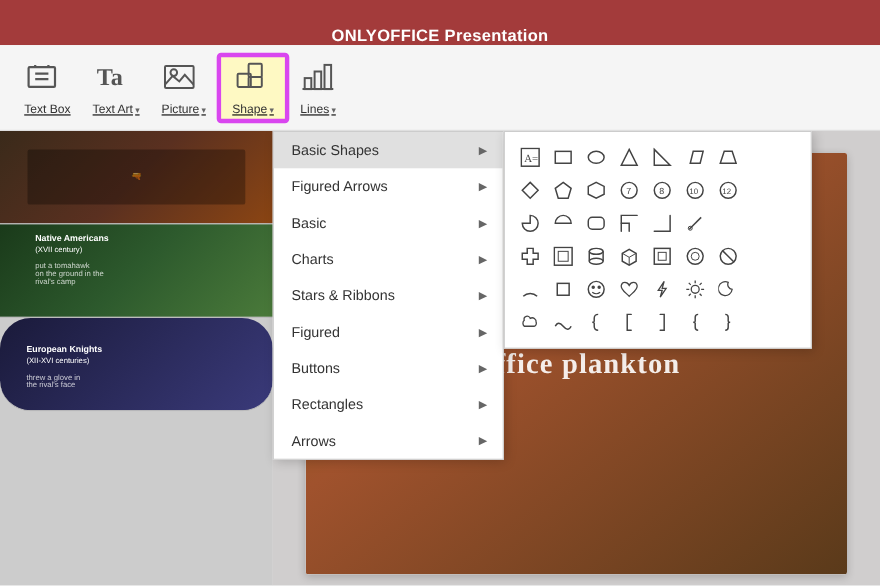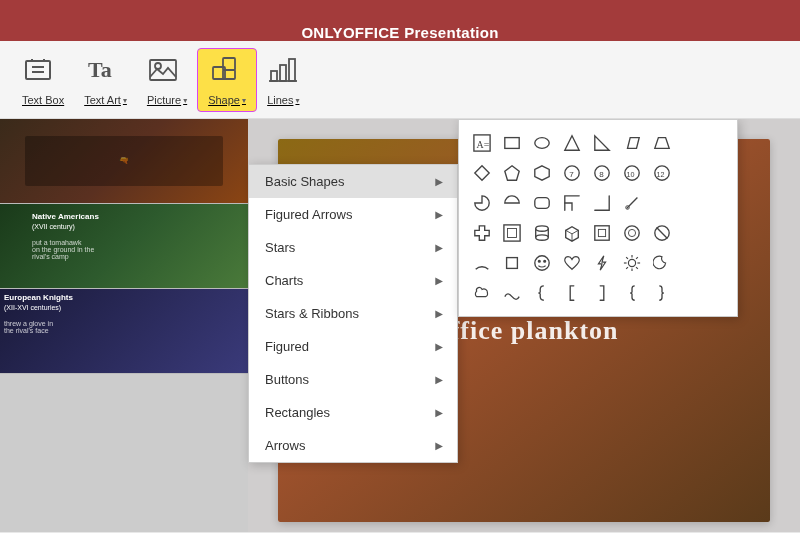--- a/index.html
+++ b/index.html
@@ -46,22 +46,22 @@
       justify-content: center;
       padding: 6px 10px;
       cursor: pointer;
       border-radius: 4px;
       min-width: 60px;
       height: 64px;
       position: relative;
       text-decoration: underline;
     }
     .toolbar-item.active {
-      background: #fde047;
-      border: 1px solid #d946ef;
+      background: #fef9c3;
+      border: 4px solid #d946ef;
     }
     .toolbar-icon {
       font-size: 28px;
       color: #555;
       margin-bottom: 4px;
       line-height: 1;
     }
     .toolbar-label {
       font-size: 11px;
       color: #333;
@@ -108,21 +108,22 @@
       background: linear-gradient(135deg, #1a3a1a 0%, #2d5a2d 50%, #4a7a3a 100%);
       display: flex;
       align-items: flex-start;
       padding: 8px;
       position: relative;
     }
     .slide-item-3 {
       background: linear-gradient(135deg, #1a1a3a 0%, #2a2a5a 50%, #3a3a7a 100%);
       display: flex;
       align-items: flex-start;
-      padding: 4px;
+      padding: 24px;
+      border-radius: 28px;
     }
 
     
     .main-area {
       flex: 1;
       background: #d0cece;
       position: relative;
     }
 
     .main-slide {
@@ -156,21 +157,20 @@
     
     .dropdown-menu {
       position: absolute;
       top: 0;
       left: 248px;
       background: white;
       border: 1px solid #ccc;
       box-shadow: 2px 2px 10px rgba(0,0,0,0.2);
       width: 210px;
       z-index: 100;
-      margin-top: 45px;
     }
 
     .menu-item {
       display: flex;
       align-items: center;
       justify-content: space-between;
       padding: 9px 14px 9px 16px;
       font-size: 13px;
       color: #333;
       cursor: pointer;
@@ -336,21 +336,21 @@
   <div class="dropdown-menu">
     <div class="menu-item highlighted">
       <span>Basic Shapes</span>
       <span class="chevron">▶</span>
     </div>
     <div class="menu-item">
       <span>Figured Arrows</span>
       <span class="chevron">▶</span>
     </div>
     <div class="menu-item">
-      <span>Stars</span>
+      <span>Basic</span>
       <span class="chevron">▶</span>
     </div>
     <div class="menu-item">
       <span>Charts</span>
       <span class="chevron">▶</span>
     </div>
     <div class="menu-item">
       <span>Stars &amp; Ribbons</span>
       <span class="chevron">▶</span>
     </div>

